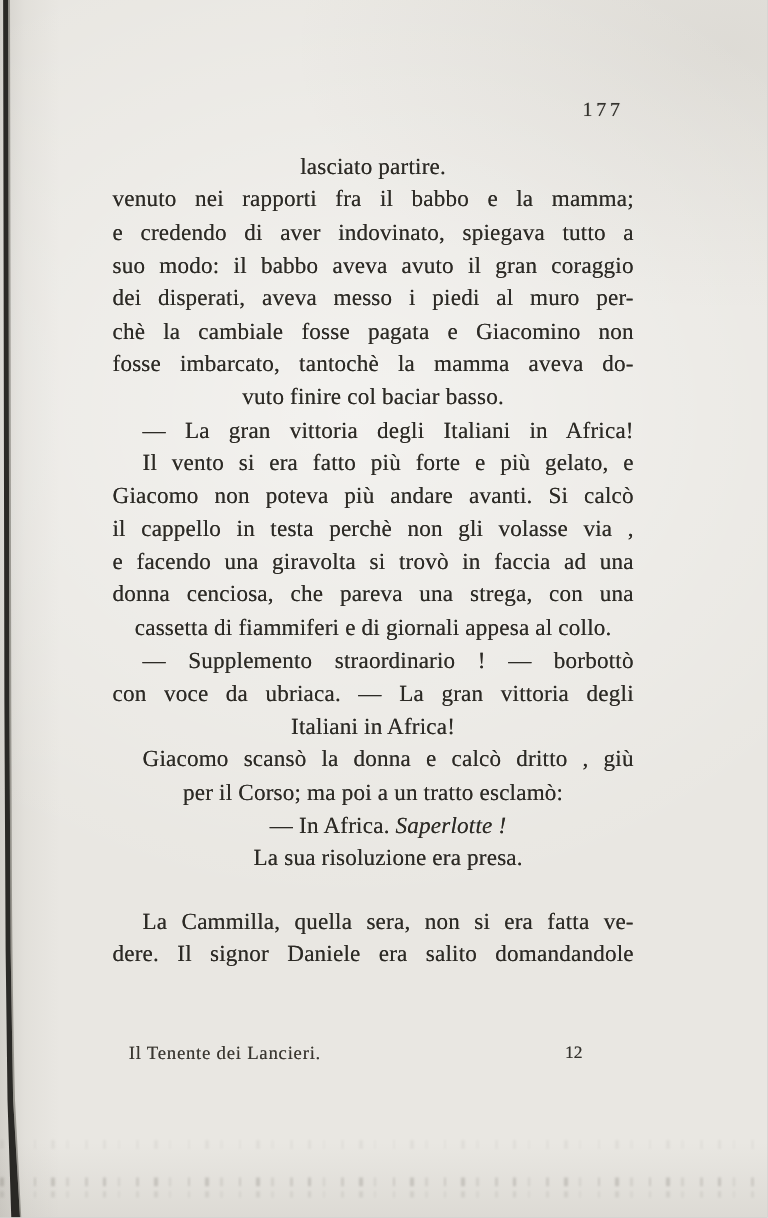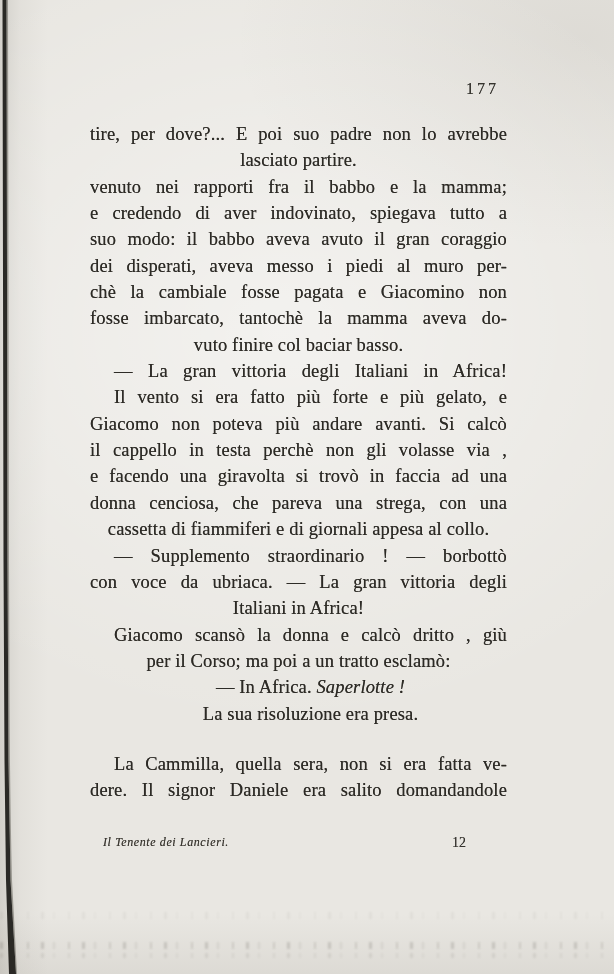--- a/index.html
+++ b/index.html
@@ -41,22 +41,21 @@
   }
   .line { white-space: nowrap; text-align: center; }
   .line.just { white-space: normal; text-align: justify; text-align-last: justify; }
   .line.ind { padding-left: 24px; }
   .line.gap { margin-top: 24px; }
   .line .it { font-style: italic; margin-top: 16px; }
 
   .footer-title {
     position: absolute;
     left: 103px; top: 835px;
-    font-style: italic;
-    font-size: 12px;
+    font-size: 15px;
     letter-spacing: 0.6px;
     color: #3a3731;
     text-shadow: 0 0 0.5px rgba(58,55,49,0.7);
   }
   .footer-signature {
     position: absolute;
     left: 452px; top: 835px;
     font-size: 14px;
     color: #35332e;
     text-shadow: 0 0 0.5px rgba(53,51,46,0.7);
@@ -81,21 +80,20 @@
 <div class="scan-page">
 
   <svg class="spine-svg" width="24" height="974" viewBox="0 0 24 974" aria-hidden="true">
     <path d="M 2.5 0 L 6.5 0 L 7.5 560 L 8.5 760 L 10.5 880 L 16 974 L 9 974 L 6 880 L 4.5 760 L 3.5 560 Z" fill="#1b1a17" opacity="0.92"></path>
     <path d="M 6.5 0 L 8 0 L 9 560 L 9.5 700 Q 10 800 12 880 L 17 974 L 16 974 L 10.5 880 L 8.5 760 L 7.5 560 Z" fill="#4a463f" opacity="0.45"></path>
   </svg>
 
   <div class="page-number">177</div>
 
   <div class="page-body">
-      <div class="line just"><span>tire, per dove?... E poi suo padre non lo avrebbe</span></div>
       <div class="line"><span>lasciato partire.</span></div>
       <div class="line just"><span>venuto nei rapporti fra il babbo e la mamma;</span></div>
       <div class="line just"><span>e credendo di aver indovinato, spiegava tutto a</span></div>
       <div class="line just"><span>suo modo: il babbo aveva avuto il gran coraggio</span></div>
       <div class="line just"><span>dei disperati, aveva messo i piedi al muro per-</span></div>
       <div class="line just"><span>chè la cambiale fosse pagata e Giacomino non</span></div>
       <div class="line just"><span>fosse imbarcato, tantochè la mamma aveva do-</span></div>
       <div class="line"><span>vuto finire col baciar basso.</span></div>
       <div class="line ind just"><span>— La gran vittoria degli Italiani in Africa!</span></div>
       <div class="line ind just"><span>Il vento si era fatto più forte e più gelato, e</span></div>

